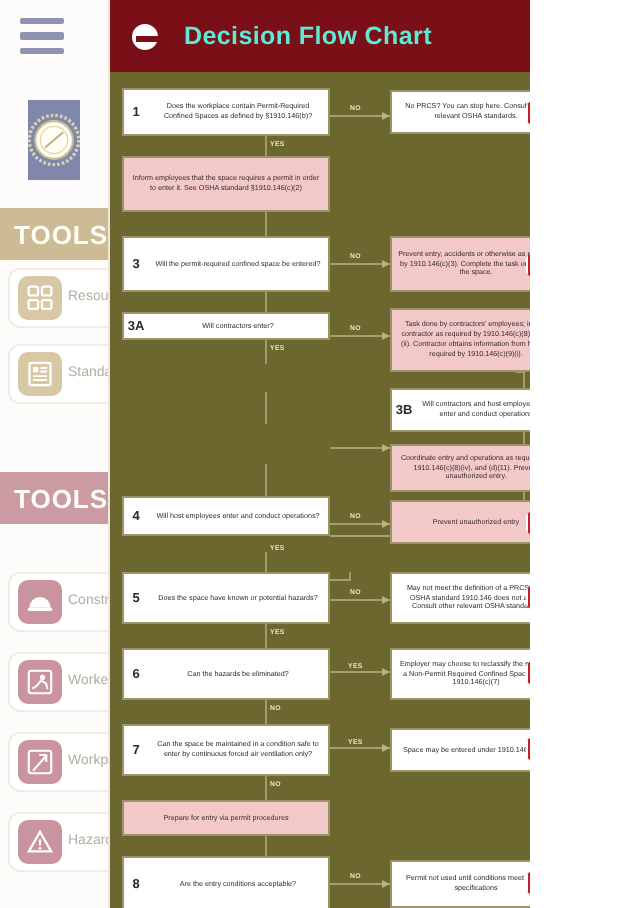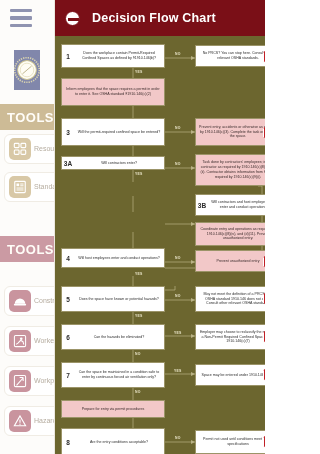--- a/index.html
+++ b/index.html
@@ -58,21 +58,21 @@
   }
   #no-entry {
     width:15px; height:15px; border-radius:50%; background:#fff; flex:none;
     position:relative; border:1.5px solid #7a0f17;
   }
   #no-entry::after {
     content:""; position:absolute; left:2px; top:6px; width:11px; height:3px;
     background:#7a0f17;
   }
   #header-title {
-    color:#ffffff; font-size:12.5px; font-weight:700; margin-left:12px;
+    color:#5eead4; font-size:12.5px; font-weight:700; margin-left:12px;
     letter-spacing:.2px; white-space:nowrap;
   }
 
   
   #chart {
     position:absolute; left:55px; top:36px; width:210px; height:418px;
     background:#6c662f; overflow:hidden;
   }
   #svg-lines { position:absolute; left:0; top:0; width:210px; height:418px; }
 

